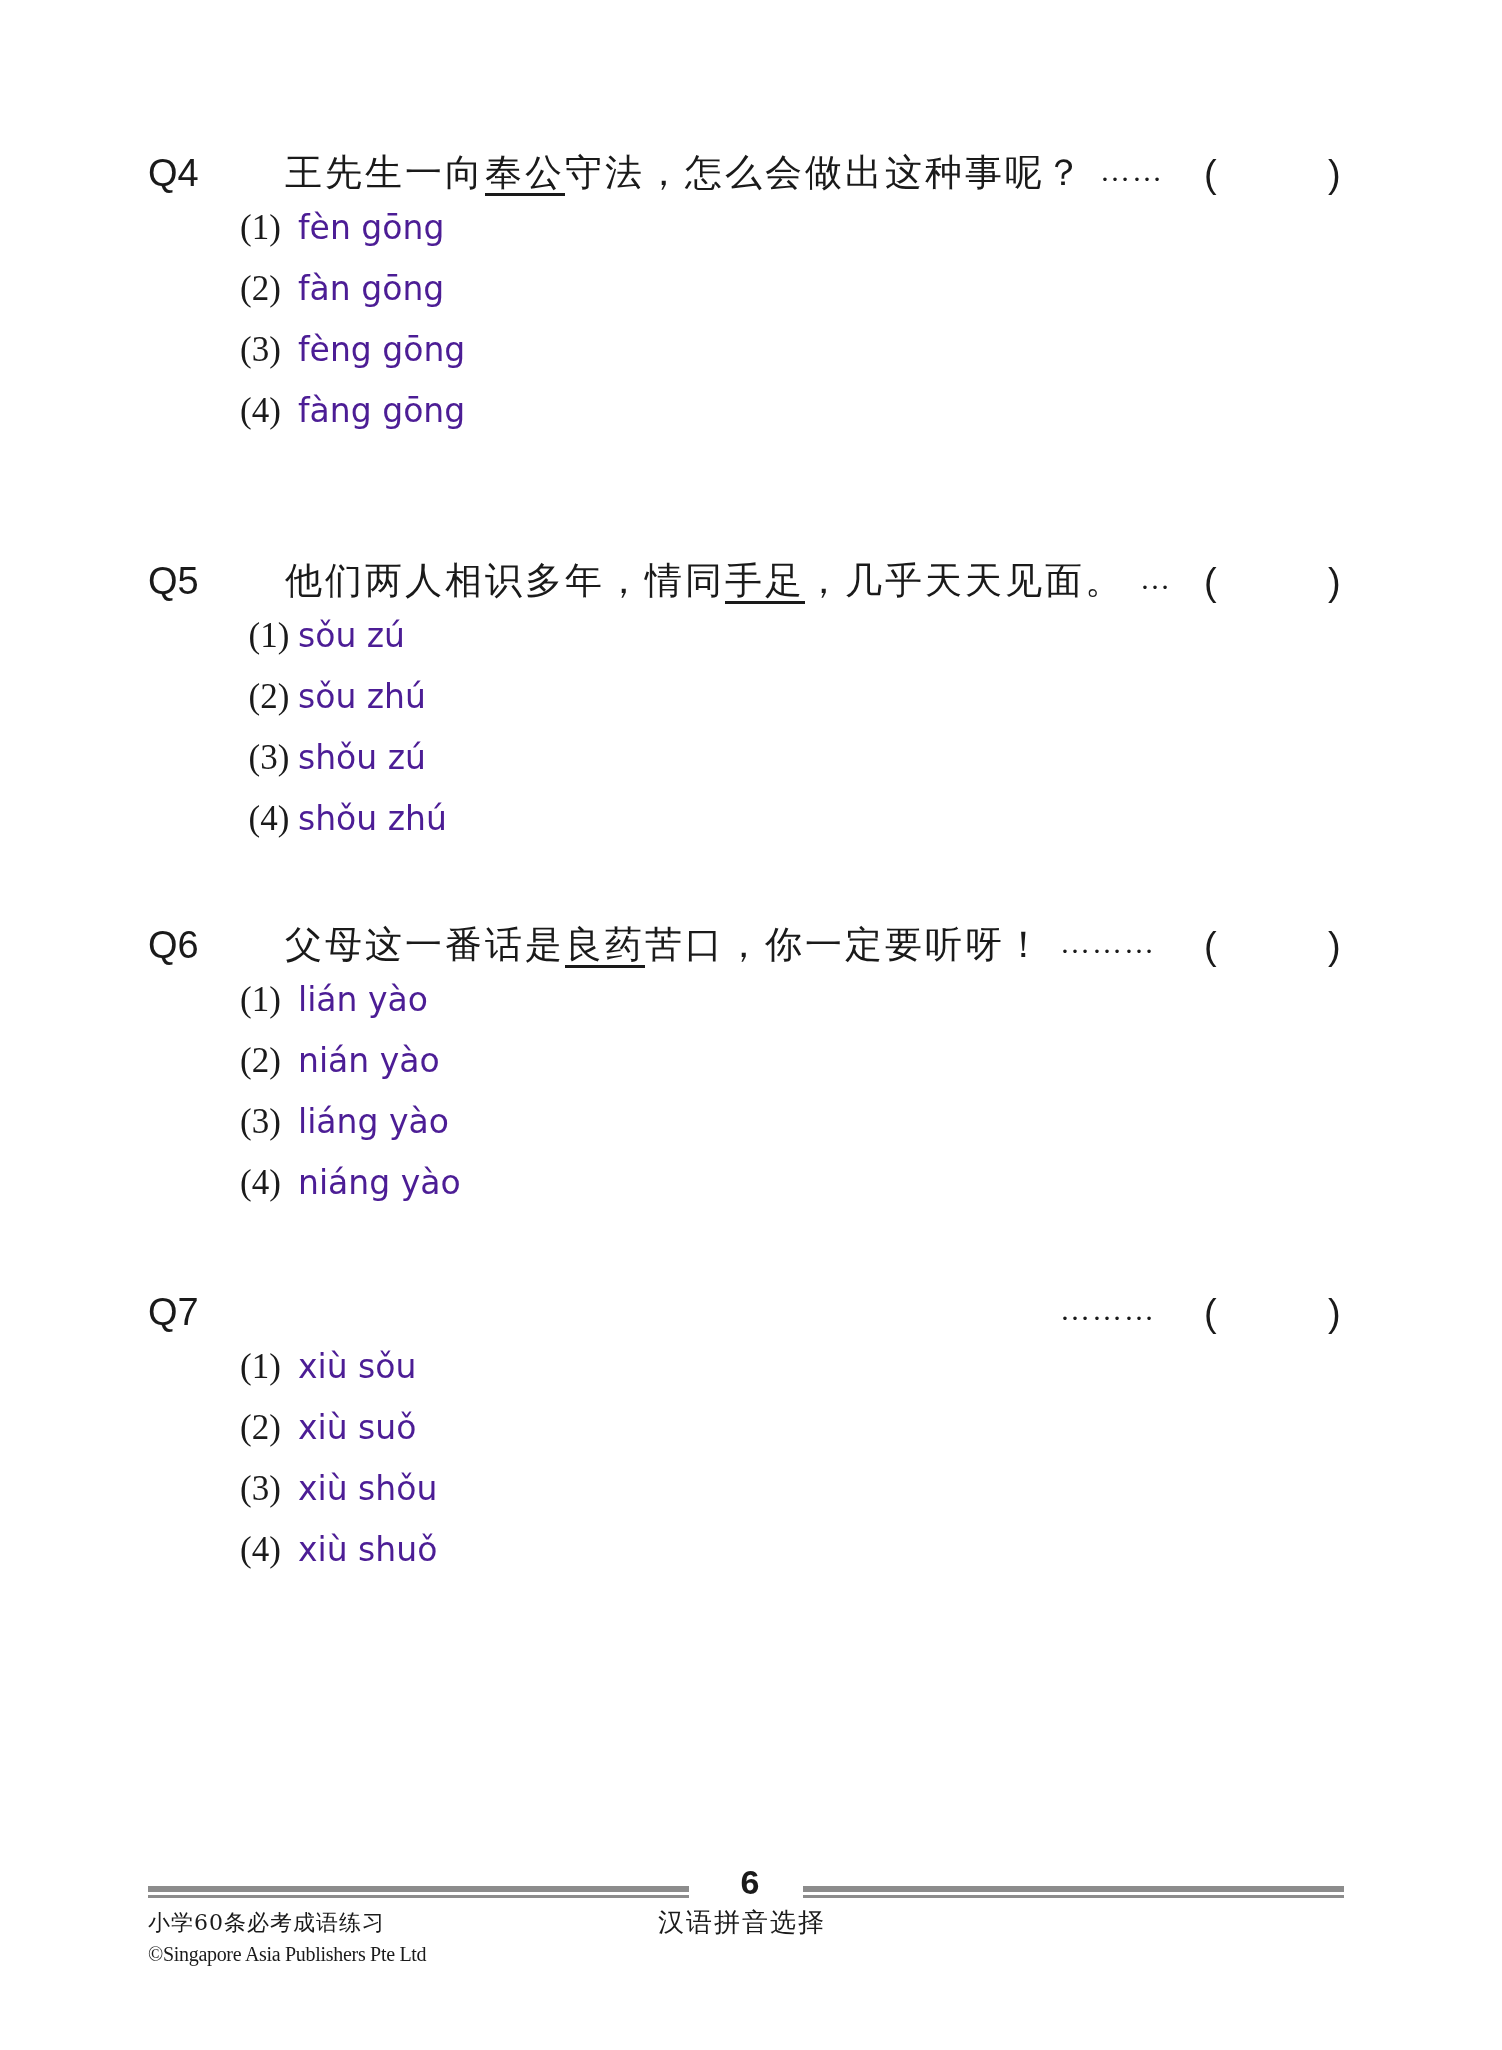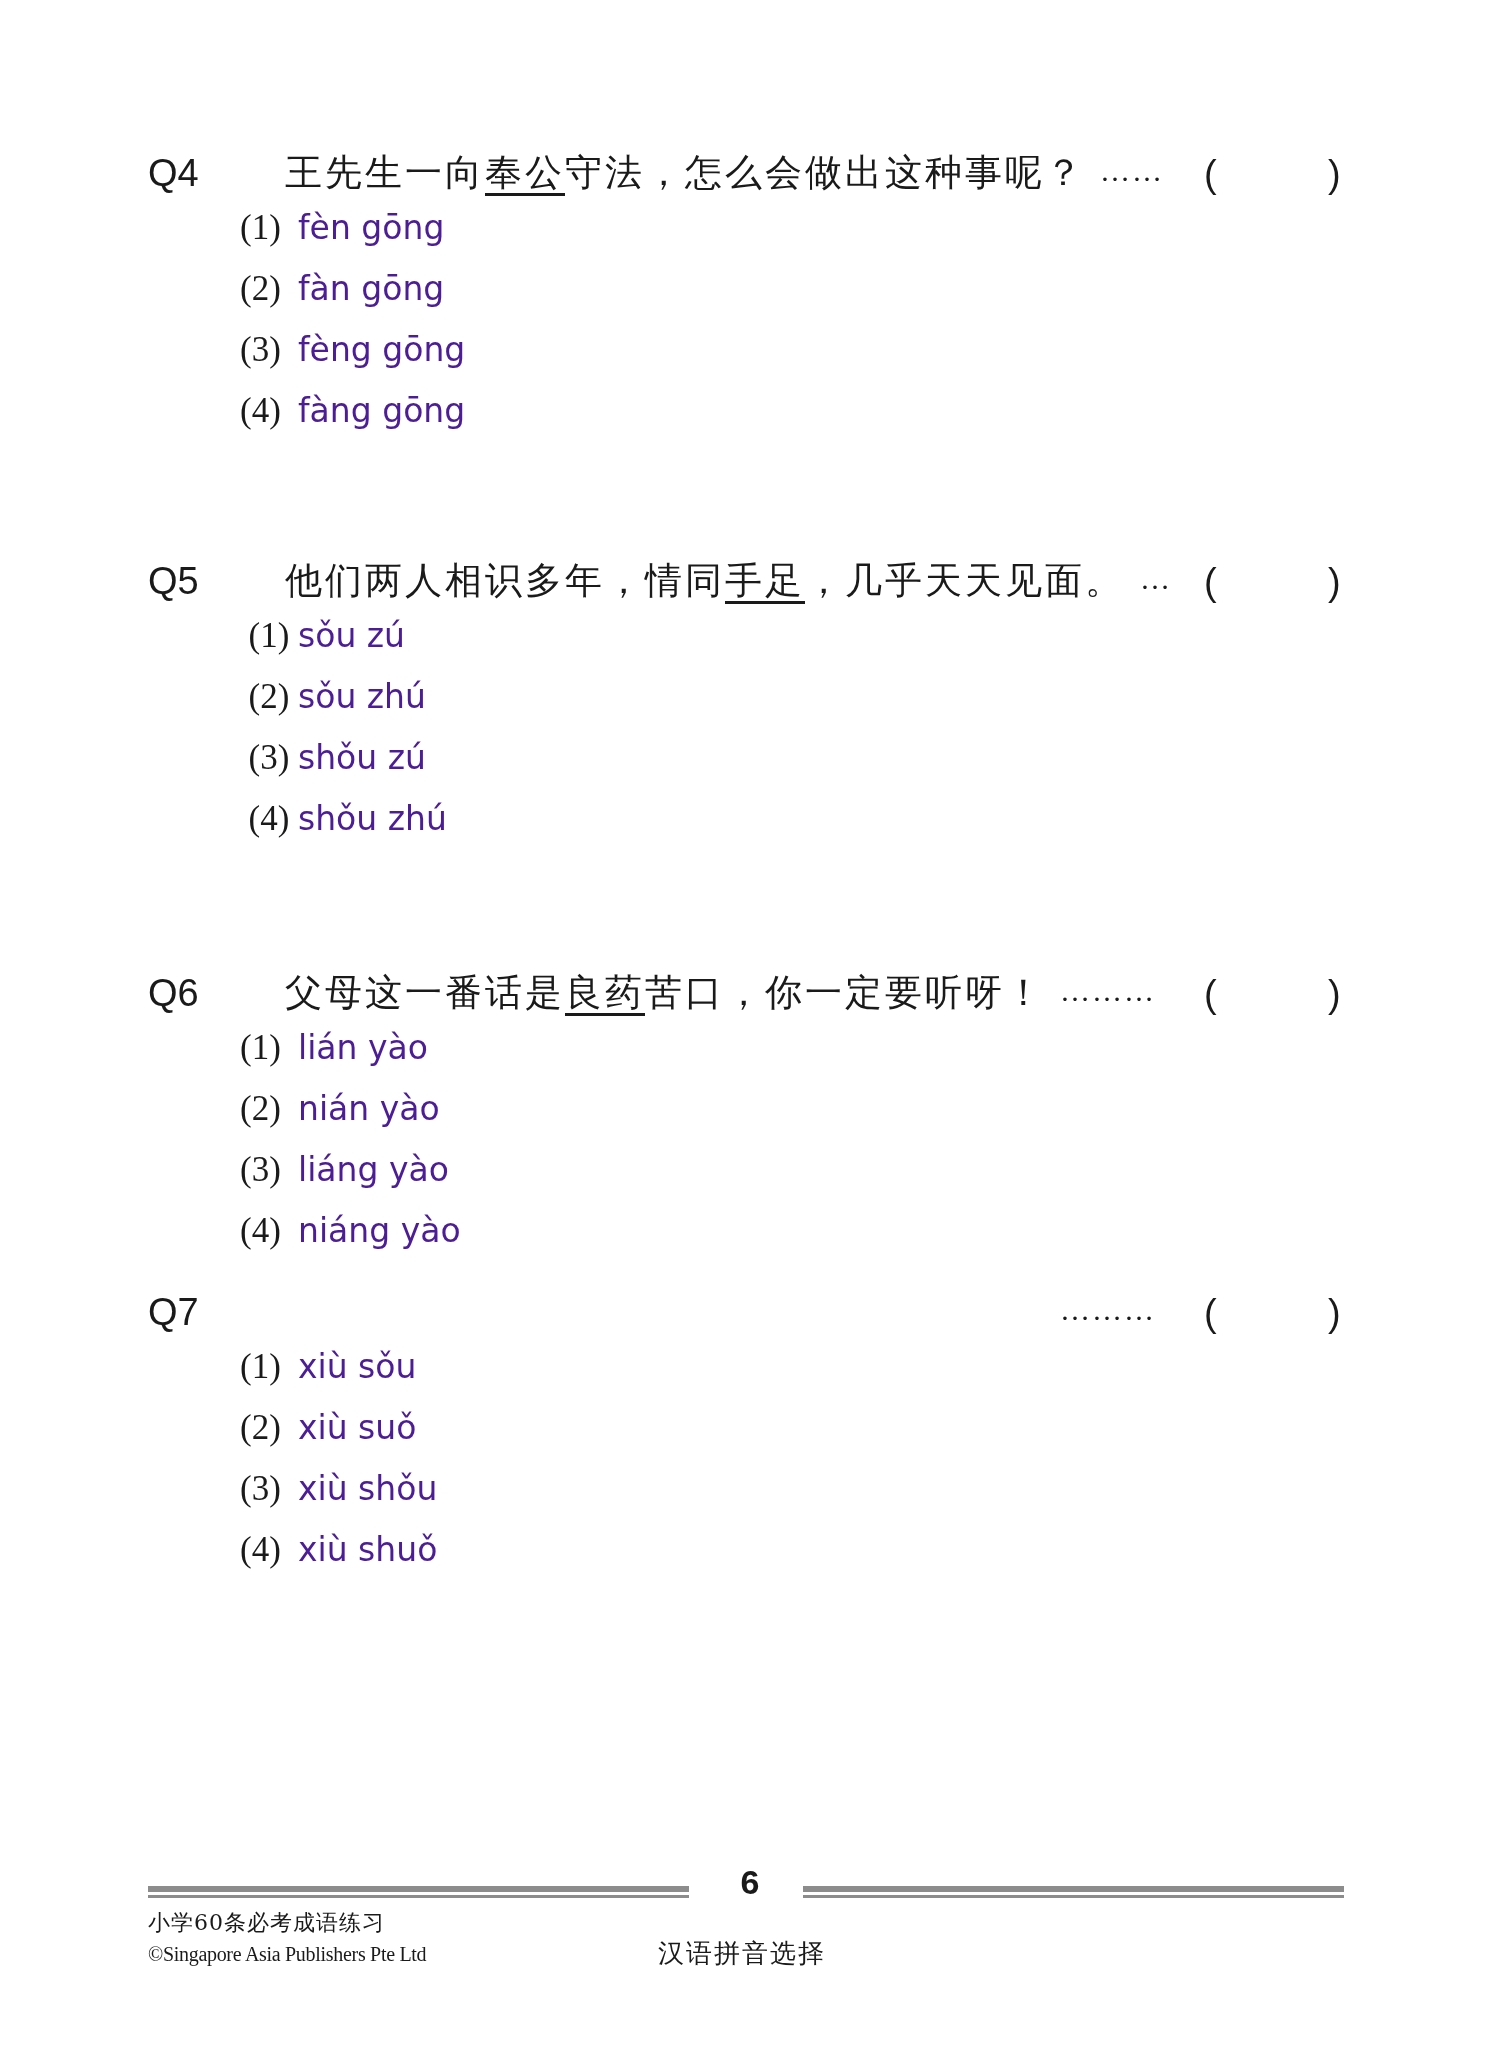--- a/index.html
+++ b/index.html
@@ -137,25 +137,24 @@
       font-family: "Liberation Serif", serif;
       font-size: 20px;
       line-height: 28px;
       letter-spacing: -0.3px;
       text-align: center;
     }
     .section-title {
       position: absolute;
       left: 658px;
       top: 1906px;
-      font-family: Liberation Serif, serif;
+      font-family: Liberation Sans, sans-serif;
       font-size: 26px;
       line-height: 32px;
       letter-spacing: 2px;
-      margin-top: 32px;
     }
   </style>
 </head>
 <body>
 
 <div class="question" style="top:143px;">
   <div class="q-line">
     <span class="q-num">Q4</span>
     <span class="q-text"><span>王先生一向</span><span class="ul">奉公</span><span>守法，怎么会做出这种事呢？</span></span>
     <span class="q-dots" style="left:952px;">……</span>
@@ -203,21 +202,21 @@
         <span class="opt-num">(3)</span>
         <span class="opt-text">shǒu zú</span>
       </div>
     <div class="option">
         <span class="opt-num">(4)</span>
         <span class="opt-text">shǒu zhú</span>
       </div>
   </div>
 </div>
 
-<div class="question" style="top:963px;">
+<div class="question" style="top:915px;">
   <div class="q-line">
     <span class="q-num">Q6</span>
     <span class="q-text"><span>父母这一番话是</span><span class="ul">良药</span><span>苦口，你一定要听呀！</span></span>
     <span class="q-dots" style="left:912px;">………</span>
     <span class="paren-open">(</span>
     <span class="paren-close">)</span>
   </div>
   <div class="options">
     <div class="option">
         <span class="opt-num">(1)</span>

